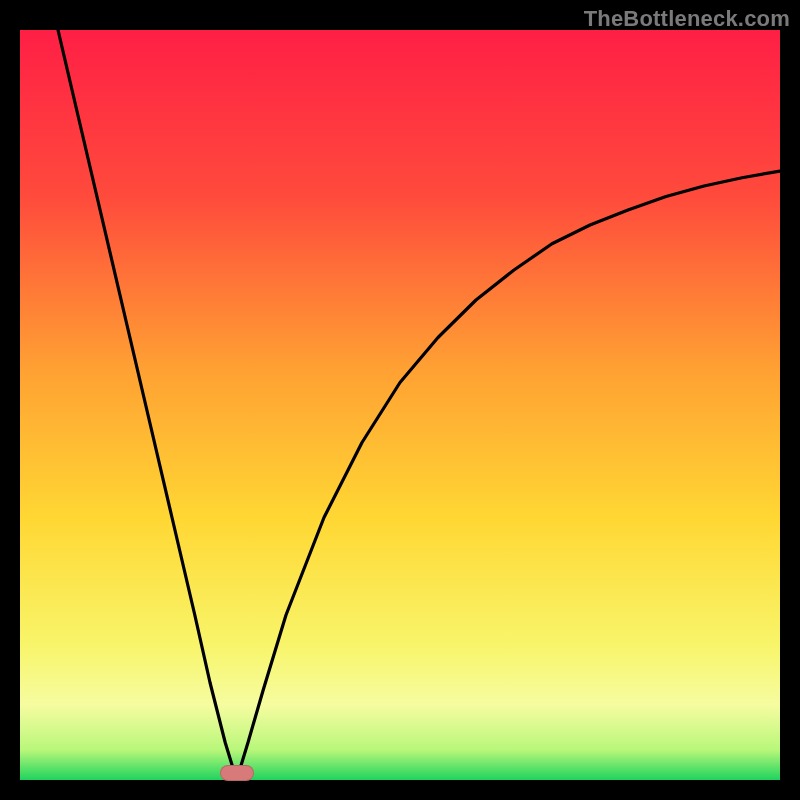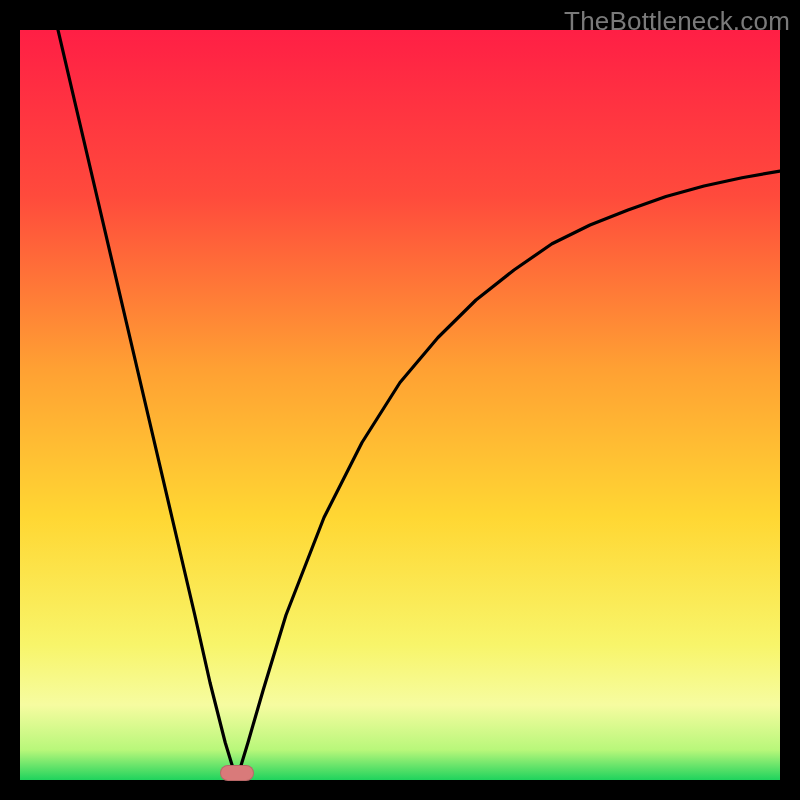--- a/index.html
+++ b/index.html
@@ -15,22 +15,22 @@
     position: relative;
     width: 800px;
     height: 800px;
     background: #000;
   }
   .watermark {
     position: absolute;
     top: 6px;
     right: 10px;
     color: #7a7a7a;
-    font-size: 26px;
-    font-weight: 400;
+    font-size: 22px;
+    font-weight: 700;
     letter-spacing: 0.2px;
     user-select: none;
   }
   .plot {
     position: absolute;
     left: 20px;
     top: 30px;
     width: 760px;
     height: 750px;
   }

